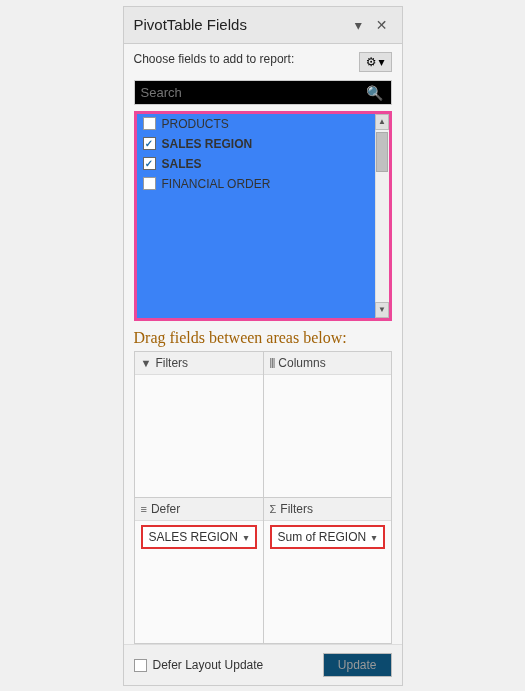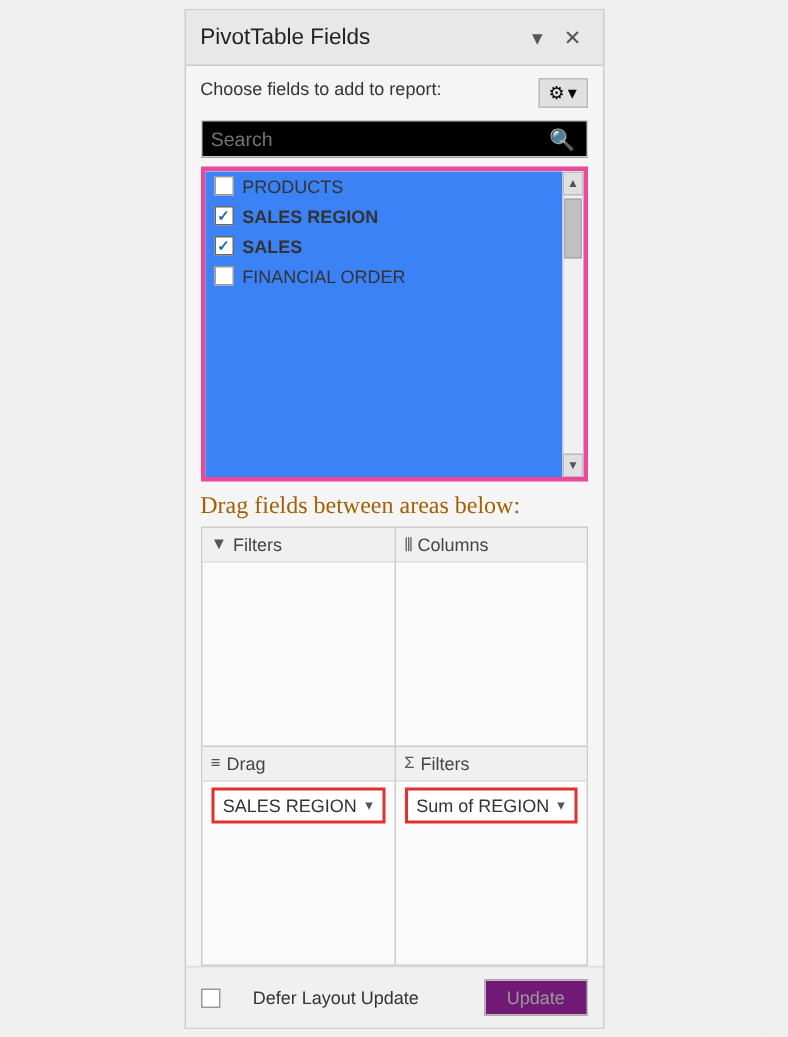--- a/index.html
+++ b/index.html
@@ -232,32 +232,32 @@
       display: flex;
       align-items: center;
       justify-content: space-between;
       padding: 8px 10px;
       border-top: 1px solid #ddd;
       background: #f0f0f0;
     }
     .defer-check-label {
       display: flex;
       align-items: flex-end;
-      gap: 22px;
+      gap: 6px;
       font-size: 12px;
       color: #333;
     }
     .defer-checkbox {
       width: 13px;
       height: 13px;
       border: 1px solid #999;
       background: #fff;
     }
     .update-btn {
-      background: #701a75;
+      background: #0c4a6e;
       border: 1px solid #bbb;
       color: #999;
       padding: 4px 14px;
       font-size: 12px;
       cursor: default;
       text-align: right;
     }
     .fields-scroll-wrapper {
       position: relative;
     }
@@ -332,21 +332,21 @@
       <div class="area-header">
         <span class="area-icon" style="font-size:10px; letter-spacing:-1px;">|||</span>
         <span>Columns</span>
       </div>
       <div class="area-content"></div>
     </div>
 
     <div class="area-box">
       <div class="area-header">
         <span class="area-icon">≡</span>
-        <span>Drag</span>
+        <span>Defer</span>
       </div>
       <div class="area-content">
         <div class="area-item">
           <span>SALES REGION</span>
           <span class="dropdown-arrow">▾</span>
         </div>
       </div>
     </div>
 
     <div class="area-box">

